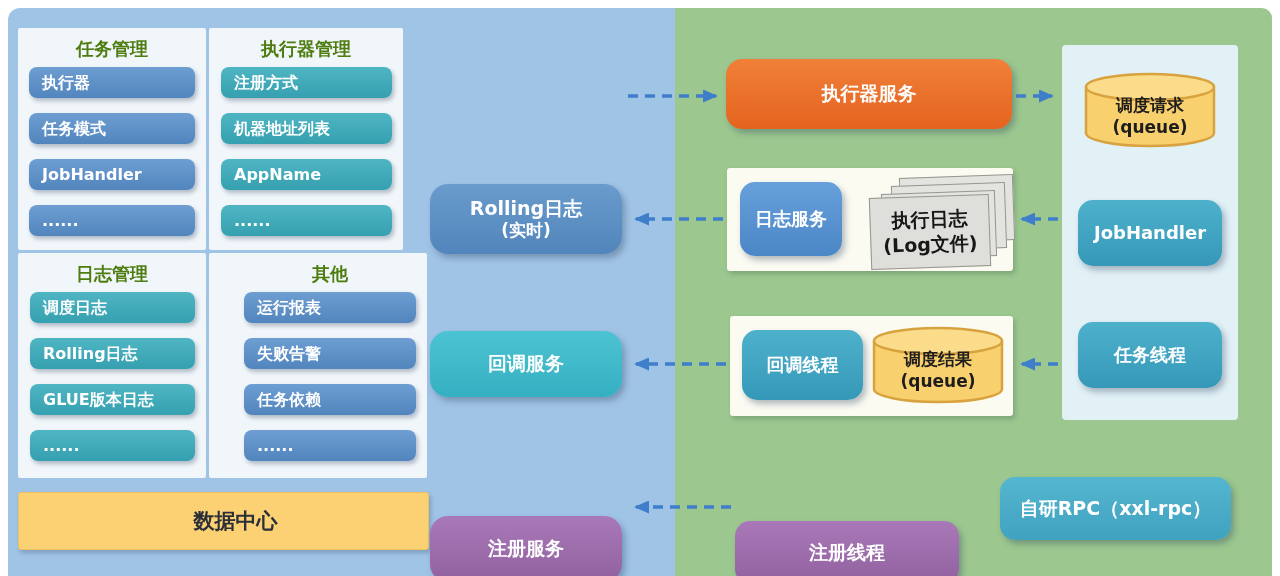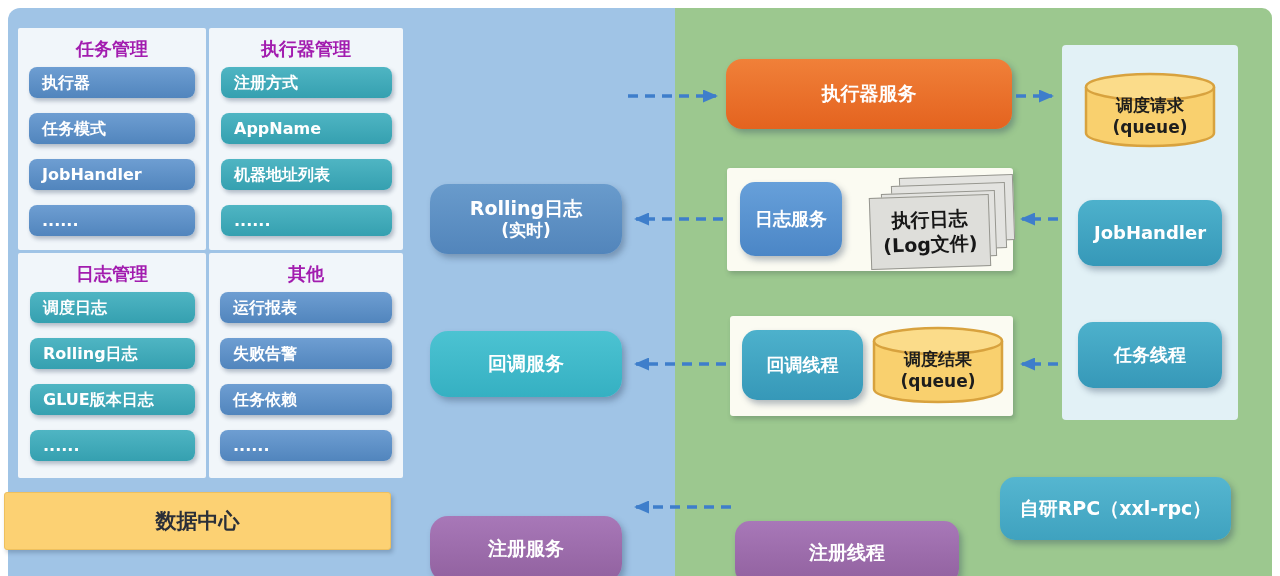--- a/index.html
+++ b/index.html
@@ -6,30 +6,30 @@
   body{font-family:"DejaVu Sans","Liberation Sans",sans-serif;}
   .stage{position:relative;width:1280px;height:576px;background:#ffffff;overflow:hidden;}
   .abs{position:absolute;}
 
   
   .panel-blue{left:8px;top:8px;width:667px;height:568px;background:#a0c4e6;border-radius:12px 0 0 0;}
   .panel-green{left:675px;top:8px;width:597px;height:568px;background:#9cc88f;border-radius:0 10px 0 0;}
 
   
   .quad{background:#f1f6fa;border-radius:2px;}
-  .quad h3{margin:0;padding:9px 0 6px 0;text-align:center;font-size:18px;font-weight:700;color:#a21caf;}
+  .quad h3{margin:0;padding:9px 0 6px 0;text-align:center;font-size:18px;font-weight:700;color:#4d7c0f;}
   .pill{position:relative;margin:0 11px 15px 11px;height:31px;line-height:31px;border-radius:8px;
         padding-left:13px;color:#ffffff;font-size:16px;font-weight:700;
         box-shadow:2px 3px 4px rgba(30,50,80,.30);}
   .pill.blue{background:linear-gradient(#6e9ed2,#5185bd);}
   .pill.teal{background:linear-gradient(#4fb5c3,#35a0b0);margin-left:12px;}
 
-  .datacenter{left:4px;top:492px;width:385px;height:56px;background:#fcd173;border:1px solid #eec05e;
+  .datacenter{left:18px;top:492px;width:385px;height:56px;background:#fcd173;border:1px solid #eec05e;
         border-radius:3px;display:flex;align-items:center;justify-content:center;
-        font-size:21px;font-weight:700;color:#2a2f38;box-shadow:2px 3px 4px rgba(30,50,80,.25);}
+        font-size:21px;font-weight:700;color:#2a2f38;box-shadow:2px 3px 4px rgba(30,50,80,.25);padding-left:24px;}
 
   
   .box{display:flex;flex-direction:column;align-items:center;justify-content:center;
        color:#ffffff;font-weight:700;text-align:center;border-radius:18px;
        box-shadow:3px 4px 6px rgba(40,60,90,.35);}
   .box .l1{font-size:19px;line-height:1.25;}
   .box .l2{font-size:17px;line-height:1.25;}
   .orange{background:linear-gradient(#f08039,#e4631f);}
   .sblue{background:linear-gradient(#699bcc,#5285bb);}
   .cyan{background:linear-gradient(#4cc3d2,#35b0c2);}
@@ -67,34 +67,34 @@
     <h3>任务管理</h3>
     <div class="pill blue">执行器</div>
     <div class="pill blue">任务模式</div>
     <div class="pill blue">JobHandler</div>
     <div class="pill blue">......</div>
   </div>
 
   <div class="abs quad" style="left:209px;top:28px;width:194px;height:222px;">
     <h3>执行器管理</h3>
     <div class="pill teal">注册方式</div>
+    <div class="pill teal">机器地址列表</div>
     <div class="pill teal">AppName</div>
-    <div class="pill teal">机器地址列表</div>
     <div class="pill teal">......</div>
   </div>
 
   <div class="abs quad" style="left:18px;top:253px;width:188px;height:225px;">
     <h3>日志管理</h3>
     <div class="pill teal">调度日志</div>
     <div class="pill teal">Rolling日志</div>
     <div class="pill teal">GLUE版本日志</div>
     <div class="pill teal">......</div>
   </div>
 
-  <div class="abs quad" style="left:209px;top:253px;width:194px;height:225px;">
+  <div class="abs quad" style="left:209px;top:253px;width:194px;height:225px;padding-left:24px;">
     <h3>其他</h3>
     <div class="pill blue">运行报表</div>
     <div class="pill blue">失败告警</div>
     <div class="pill blue">任务依赖</div>
     <div class="pill blue">......</div>
   </div>
 
   <div class="abs datacenter">数据中心</div>
 
 

